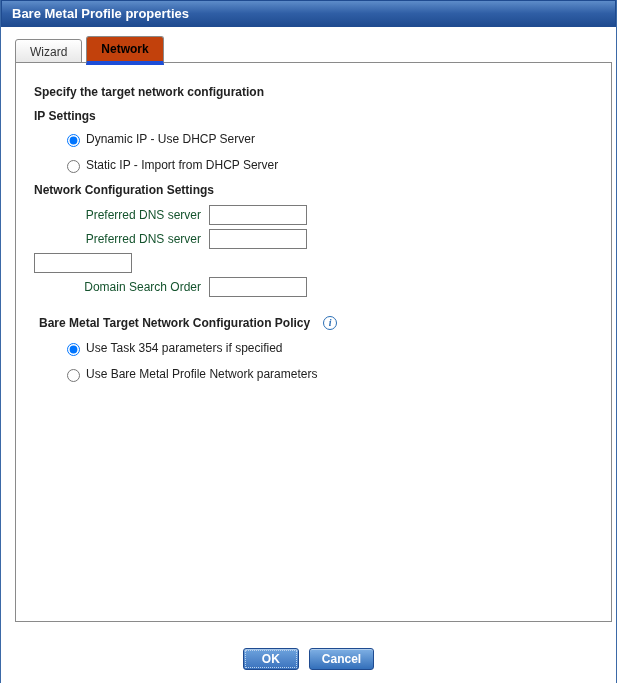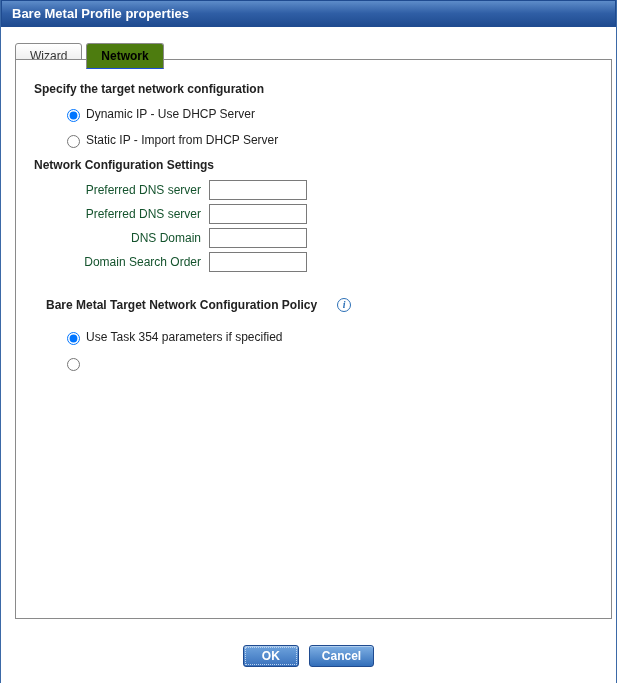--- a/index.html
+++ b/index.html
@@ -35,25 +35,25 @@
     border: 1px solid #8a8a8a;
     border-bottom: 1px solid #8a8a8a;
     background: linear-gradient(#ffffff, #e6e6e6);
     padding: 5px 14px;
     font-size: 12px;
     color: #333;
     margin-right: 4px;
     border-radius: 3px 3px 0 0;
     cursor: pointer;
     position: relative;
-    top: 10px;
+    top: 3px;
   }
   .tab.active {
-    background: #4d7c0f;
-    border-bottom: 1px solid #1d4ed8;
+    background: #c2410c;
+    border-bottom: 4px solid #1d4ed8;
     font-weight: bold;
     color: #000;
     z-index: 2;
   }
   .panel-wrap {
     padding: 0 4px 14px 14px;
   }
   .panel {
     border: 1px solid #8a8a8a;
     background: #fff;
@@ -151,20 +151,21 @@
   <div class="tabs-row">
     <div class="tab"><span>Wizard</span></div>
     <div class="tab active"><span>Network</span></div>
   </div>
 
   <div class="panel-wrap">
     <div class="panel">
 
       <div class="section-title">Specify the target network configuration</div>
 
+      <div class="sub-title">IP Settings</div>
 
       <label class="radio-row">
         <input type="radio" name="ip" checked="" style="">
         <span>Dynamic IP - Use DHCP Server</span>
       </label>
       <label class="radio-row">
         <input type="radio" name="ip" style="">
         <span>Static IP - Import from DHCP Server</span>
       </label>
 
@@ -172,39 +173,39 @@
 
       <div class="form-row">
         <div class="form-label">Preferred DNS server</div>
         <input class="text-input" type="text" value="" style="">
       </div>
       <div class="form-row">
         <div class="form-label">Preferred DNS server</div>
         <input class="text-input" type="text" value="" style="">
       </div>
       <div class="form-row">
-        <div class="form-label">DNS Domain</div>
         <input class="text-input" type="text" value="" style="">
       </div>
       <div class="form-row">
         <div class="form-label">Domain Search Order</div>
         <input class="text-input" type="text" value="" style="">
       </div>
 
       <div class="policy-header">
-        <span class="sub-title" style="margin:12px">Bare Metal Target Network Configuration Policy</span>
+        <span class="sub-title" style="margin:5px">Bare Metal Target Network Configuration Policy</span>
         <span class="info-icon">i</span>
       </div>
 
       <label class="radio-row">
         <input type="radio" name="policy" checked="" style="">
         <span>Use Task 354 parameters if specified</span>
       </label>
       <label class="radio-row">
         <input type="radio" name="policy" style="">
+        <span>Use Bare Metal Profile Network parameters</span>
       </label>
 
     </div>
   </div>
 
   <div class="button-bar">
     <button class="btn ok">OK</button>
     <button class="btn secondary">Cancel</button>
   </div>
 </div>

